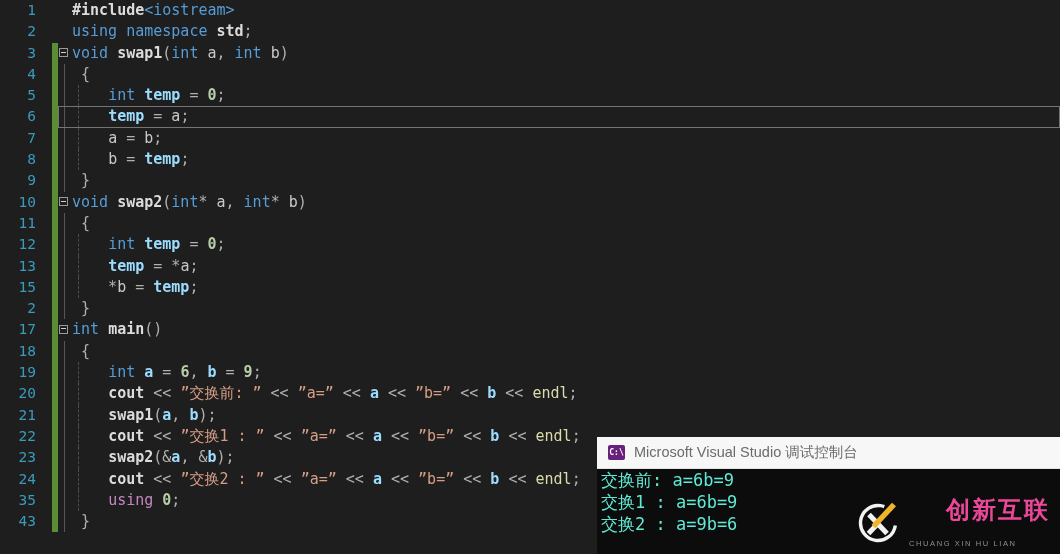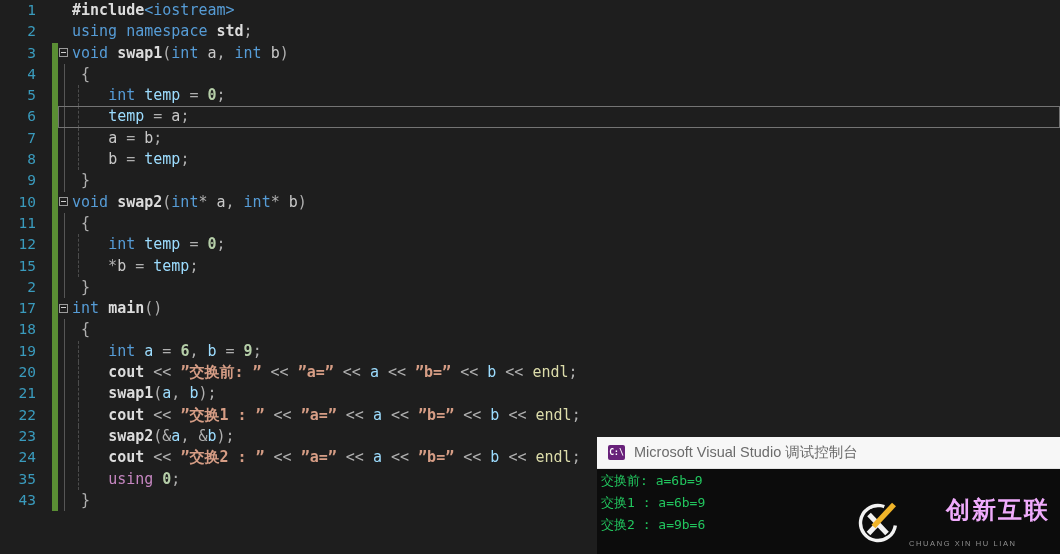--- a/index.html
+++ b/index.html
@@ -17,66 +17,67 @@
   .fold{width:14px;flex:none;position:relative;}
   .fold.bar::before{content:"";position:absolute;left:6px;top:0;bottom:0;border-left:1px solid #565656;}
   .foldbox{position:absolute;left:1px;top:5.5px;width:9px;height:9px;border:1px solid #9b9b9b;background:#1e1e1e;box-sizing:border-box;}
   .foldbox::after{content:"";position:absolute;left:1px;right:1px;top:2.5px;border-top:1px solid #cfcfcf;}
   .code{flex:1;position:relative;color:#c8c8c8;}
   .line.dashed .code::before{content:"";position:absolute;left:6px;top:0;bottom:0;border-left:1px dashed #4c4c4c;}
   .line.current::after{content:"";position:absolute;left:58px;right:0;top:0;bottom:0;border:1px solid #747474;pointer-events:none;}
   
   .k{color:#569cd6;}
   .c{color:#c586c0;}
-  .v{color:#9cdcfe;font-weight:normal;}
+  .v{color:#9cdcfe;font-weight:bold;}
   .p{color:#c8c8c8;}
   .o{color:#b0b0b0;}
   .f{color:#dcdcdc;font-weight:bold;margin-top:30px;}
-  .s{color:#d69d85;font-weight:bold;}
+  .s{color:#d69d85;}
   .n{color:#b5cea8;font-weight:bold;}
   .e{color:#dcdcaa;text-align:center;}
   
   #console{position:absolute;left:597px;top:437px;width:463px;height:117px;display:flex;flex-direction:column;}
   .ctitle{
     height:31px;flex:none;background:#f7f7f7;border-bottom:1px solid #e3e3e3;
     display:flex;align-items:center;gap:9px;padding-left:11px;
     font-family:"Liberation Sans", sans-serif;font-size:14.5px;color:#6b6b6b;
   }
   .cicon{
     width:17px;height:15px;flex:none;background:#68217a;border-radius:2px;
     color:#ffffff;font-size:8px;line-height:15px;text-align:center;
     font-family:"DejaVu Sans Mono", monospace;font-weight:bold;
   }
   .cbody{
-    flex:1;background:#0c0c0c;color:#22c55e;
-    font-size:13px;line-height:21.8px;padding:1px 0 0 4px;
+    flex:1;background:#0c0c0c;color:#5eead4;
+    font-size:17px;line-height:21.8px;padding:1px 0 0 4px;
   }
   .cline{white-space:pre;}
   
   #wm{position:absolute;right:10px;bottom:7px;display:flex;align-items:center;gap:9px;}
   .wm-text{display:flex;flex-direction:column;line-height:1;}
-  .wm-name{font-family:Liberation Sans, sans-serif;font-size:24px;font-weight:bold;color:#f0abfc;letter-spacing:2px;margin-left:37px;}
+  .wm-name{font-family:Liberation Sans, sans-serif;font-size:24px;font-weight:bold;color:#ec4899;letter-spacing:2px;margin-left:37px;}
   .wm-sub{font-family:"Liberation Sans", sans-serif;font-size:7.5px;color:#8f8f8f;letter-spacing:1.6px;margin-top:18px;}
 </style>
 </head>
 <body>
 
 <div id="editor">
     <div class="line"><span class="ln">1</span><span class="gbar"></span><span class="fold"></span><span class="code"><span class="f">#include</span><span class="k">&lt;iostream&gt;</span></span></div>
     <div class="line"><span class="ln">2</span><span class="gbar"></span><span class="fold"></span><span class="code"><span class="k">using namespace </span><span class="f">std</span><span class="o">;</span></span></div>
     <div class="line hasbar"><span class="ln">3</span><span class="gbar"></span><span class="fold"><span class="foldbox"></span></span><span class="code"><span class="k">void </span><span class="f">swap1</span><span class="o">(</span><span class="k">int </span><span class="p">a</span><span class="o">, </span><span class="k">int </span><span class="p">b</span><span class="o">)</span></span></div>
     <div class="line hasbar"><span class="ln">4</span><span class="gbar"></span><span class="fold bar"></span><span class="code"><span class="o"> {</span></span></div>
     <div class="line hasbar dashed"><span class="ln">5</span><span class="gbar"></span><span class="fold bar"></span><span class="code"><span class="o">    </span><span class="k">int </span><span class="v">temp</span><span class="o"> = </span><span class="n">0</span><span class="o">;</span></span></div>
     <div class="line hasbar dashed current"><span class="ln">6</span><span class="gbar"></span><span class="fold bar"></span><span class="code"><span class="o">    </span><span class="v">temp</span><span class="o"> = </span><span class="p">a</span><span class="o">;</span></span></div>
     <div class="line hasbar dashed"><span class="ln">7</span><span class="gbar"></span><span class="fold bar"></span><span class="code"><span class="o">    </span><span class="p">a</span><span class="o"> = </span><span class="p">b</span><span class="o">;</span></span></div>
     <div class="line hasbar dashed"><span class="ln">8</span><span class="gbar"></span><span class="fold bar"></span><span class="code"><span class="o">    </span><span class="p">b</span><span class="o"> = </span><span class="v">temp</span><span class="o">;</span></span></div>
     <div class="line hasbar"><span class="ln">9</span><span class="gbar"></span><span class="fold bar"></span><span class="code"><span class="o"> }</span></span></div>
     <div class="line hasbar"><span class="ln">10</span><span class="gbar"></span><span class="fold"><span class="foldbox"></span></span><span class="code"><span class="k">void </span><span class="f">swap2</span><span class="o">(</span><span class="k">int</span><span class="o">* </span><span class="p">a</span><span class="o">, </span><span class="k">int</span><span class="o">* </span><span class="p">b</span><span class="o">)</span></span></div>
     <div class="line hasbar"><span class="ln">11</span><span class="gbar"></span><span class="fold bar"></span><span class="code"><span class="o"> {</span></span></div>
     <div class="line hasbar dashed"><span class="ln">12</span><span class="gbar"></span><span class="fold bar"></span><span class="code"><span class="o">    </span><span class="k">int </span><span class="v">temp</span><span class="o"> = </span><span class="n">0</span><span class="o">;</span></span></div>
+    <div class="line hasbar dashed"><span class="ln">13</span><span class="gbar"></span><span class="fold bar"></span><span class="code"><span class="o">    </span><span class="v">temp</span><span class="o"> = *</span><span class="p">a</span><span class="o">;</span></span></div>
     <div class="line hasbar dashed"><span class="ln">15</span><span class="gbar"></span><span class="fold bar"></span><span class="code"><span class="o">    *</span><span class="p">b</span><span class="o"> = </span><span class="v">temp</span><span class="o">;</span></span></div>
     <div class="line hasbar"><span class="ln">2</span><span class="gbar"></span><span class="fold bar"></span><span class="code"><span class="o"> }</span></span></div>
     <div class="line hasbar"><span class="ln">17</span><span class="gbar"></span><span class="fold"><span class="foldbox"></span></span><span class="code"><span class="k">int </span><span class="f">main</span><span class="o">()</span></span></div>
     <div class="line hasbar"><span class="ln">18</span><span class="gbar"></span><span class="fold bar"></span><span class="code"><span class="o"> {</span></span></div>
     <div class="line hasbar dashed"><span class="ln">19</span><span class="gbar"></span><span class="fold bar"></span><span class="code"><span class="o">    </span><span class="k">int </span><span class="v">a</span><span class="o"> = </span><span class="n">6</span><span class="o">, </span><span class="v">b</span><span class="o"> = </span><span class="n">9</span><span class="o">;</span></span></div>
     <div class="line hasbar dashed"><span class="ln">20</span><span class="gbar"></span><span class="fold bar"></span><span class="code"><span class="o">    </span><span class="f">cout</span><span class="o"> &lt;&lt; </span><span class="s">”交换前: ”</span><span class="o"> &lt;&lt; </span><span class="s">”a=”</span><span class="o"> &lt;&lt; </span><span class="v">a</span><span class="o"> &lt;&lt; </span><span class="s">”b=”</span><span class="o"> &lt;&lt; </span><span class="v">b</span><span class="o"> &lt;&lt; </span><span class="e">endl</span><span class="o">;</span></span></div>
     <div class="line hasbar dashed"><span class="ln">21</span><span class="gbar"></span><span class="fold bar"></span><span class="code"><span class="o">    </span><span class="f">swap1</span><span class="o">(</span><span class="v">a</span><span class="o">, </span><span class="v">b</span><span class="o">);</span></span></div>
     <div class="line hasbar dashed"><span class="ln">22</span><span class="gbar"></span><span class="fold bar"></span><span class="code"><span class="o">    </span><span class="f">cout</span><span class="o"> &lt;&lt; </span><span class="s">”交换1 : ”</span><span class="o"> &lt;&lt; </span><span class="s">”a=”</span><span class="o"> &lt;&lt; </span><span class="v">a</span><span class="o"> &lt;&lt; </span><span class="s">”b=”</span><span class="o"> &lt;&lt; </span><span class="v">b</span><span class="o"> &lt;&lt; </span><span class="e">endl</span><span class="o">;</span></span></div>
     <div class="line hasbar dashed"><span class="ln">23</span><span class="gbar"></span><span class="fold bar"></span><span class="code"><span class="o">    </span><span class="f">swap2</span><span class="o">(&amp;</span><span class="v">a</span><span class="o">, &amp;</span><span class="v">b</span><span class="o">);</span></span></div>
     <div class="line hasbar dashed"><span class="ln">24</span><span class="gbar"></span><span class="fold bar"></span><span class="code"><span class="o">    </span><span class="f">cout</span><span class="o"> &lt;&lt; </span><span class="s">”交换2 : ”</span><span class="o"> &lt;&lt; </span><span class="s">”a=”</span><span class="o"> &lt;&lt; </span><span class="v">a</span><span class="o"> &lt;&lt; </span><span class="s">”b=”</span><span class="o"> &lt;&lt; </span><span class="v">b</span><span class="o"> &lt;&lt; </span><span class="e">endl</span><span class="o">;</span></span></div>

